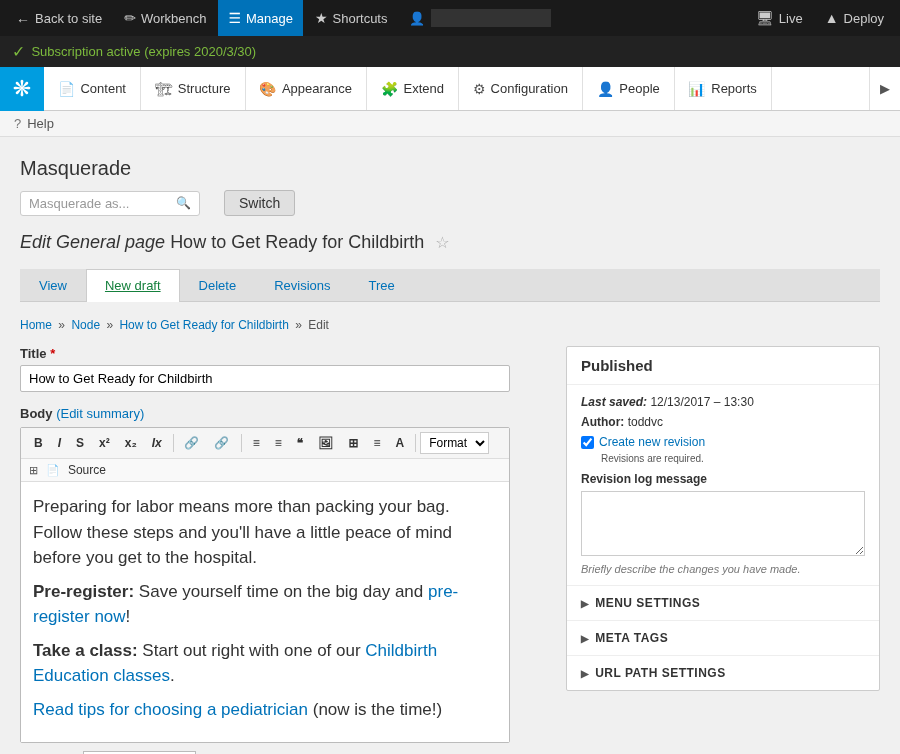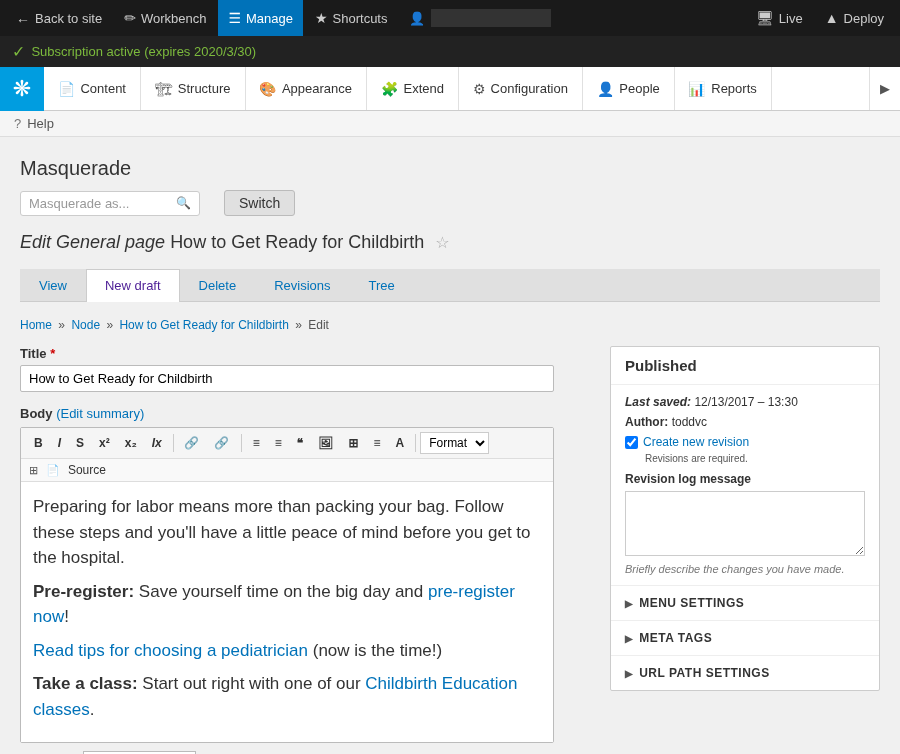--- a/index.html
+++ b/index.html
@@ -188,22 +188,23 @@
       cursor: pointer;
       font-size: 13px;
       border: 1px solid transparent;
       border-bottom: none;
       color: #0072b9;
       background: #e0e0e0;
     }
     .tab.active {
       background: #fff;
       border-color: #ccc;
-      color: #4c1d95;
+      color: #15803d;
       margin-bottom: -1px;
+      text-decoration: underline;
     }
 
     
     .breadcrumb {
       margin-bottom: 14px;
       font-size: 12px;
       color: #0072b9;
     }
     .breadcrumb a { color: #0072b9; text-decoration: none; }
     .breadcrumb .sep { color: #555; margin: 0 3px; }
@@ -336,21 +337,21 @@
     .about-text-formats {
       color: #0072b9;
       cursor: pointer;
       text-decoration: none;
       text-align: right;
     }
     .help-circle { color: #aaa; font-size: 12px; }
 
     
     .right-sidebar {
-      width: 270px;
+      width: 314px;
       flex-shrink: 0;
       margin-left: 40px;
     }
     .sidebar-box {
       background: #fff;
       border: 1px solid #ccc;
       border-radius: 2px;
       margin-bottom: 8px;
     }
     .sidebar-box-header {
@@ -592,22 +593,22 @@
 
           <div class="source-bar">
             <span style="font-size:11px; color:#555;">⊞</span>
             <span style="font-size:11px; color:#555;">📄</span>
             <span class="source-btn">Source</span>
           </div>
 
           <div class="editor-content">
             <p>Preparing for labor means more than packing your bag. Follow these steps and you'll have a little peace of mind before you get to the hospital.</p>
             <p><strong>Pre-register:</strong> Save yourself time on the big day and <a href="#">pre-register now</a>!</p>
+            <p><strong>Take a class:</strong> Start out right with one of our <a href="#">Childbirth Education classes</a>.</p>
             <p><a href="#">Read tips for choosing a pediatrician</a> (now is the time!)</p>
-            <p><strong>Take a class:</strong> Start out right with one of our <a href="#">Childbirth Education classes</a>.</p>
           </div>
         </div>
 
         <div class="text-format-row">
           <div>
             <span class="text-format-label">Text format</span>
             <select class="text-format-select">
               <option>Full HTML</option>
             </select>
           </div>

